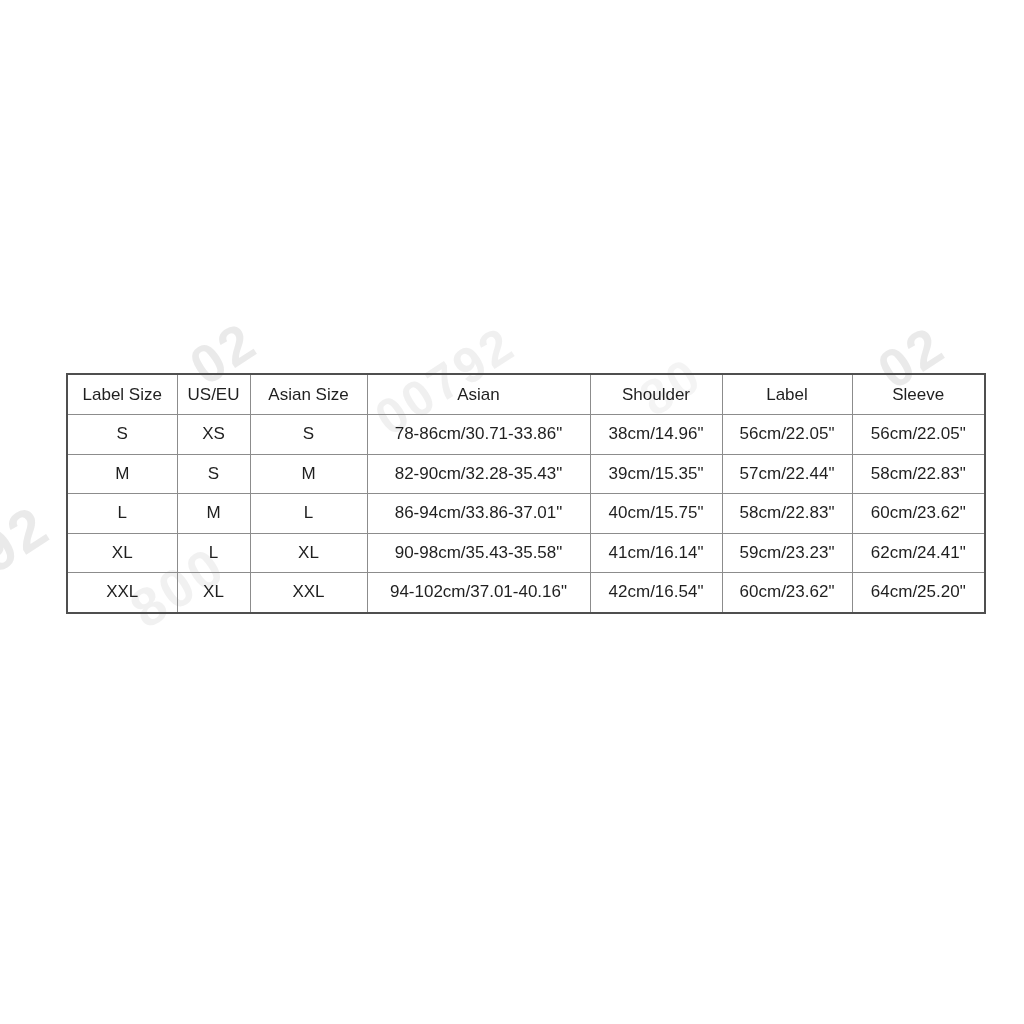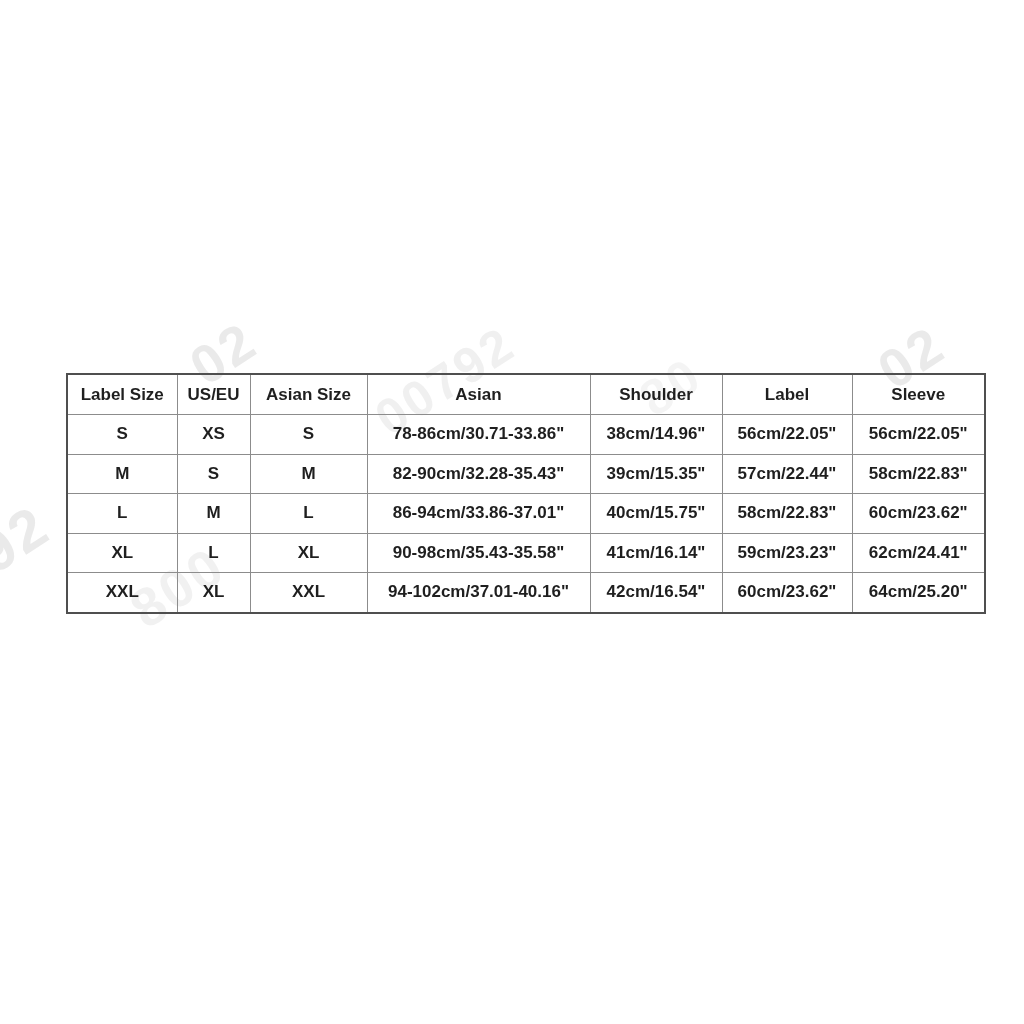--- a/index.html
+++ b/index.html
@@ -50,21 +50,21 @@
     border-collapse: collapse;
     table-layout: fixed;
     width: 918px;
     background: transparent;
   }
   table.size-chart th,
   table.size-chart td {
     border: 1.5px solid #8c8c8c;
     text-align: center;
     vertical-align: middle;
-    font-weight: 700;
+    font-weight: 400;
     font-size: 17px;
     color: #1f1f1f;
     padding: 0;
     height: 38.5px;
     background: transparent;
     white-space: nowrap;
     overflow: hidden;
   }
   table.size-chart thead th {
     height: 39px;

